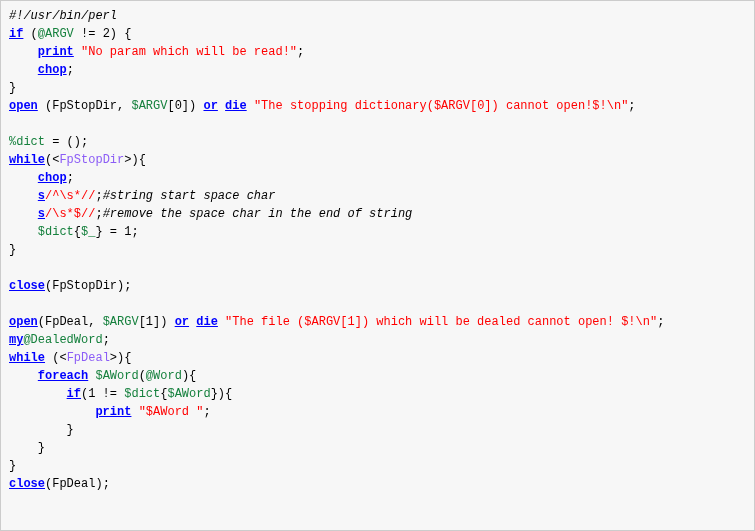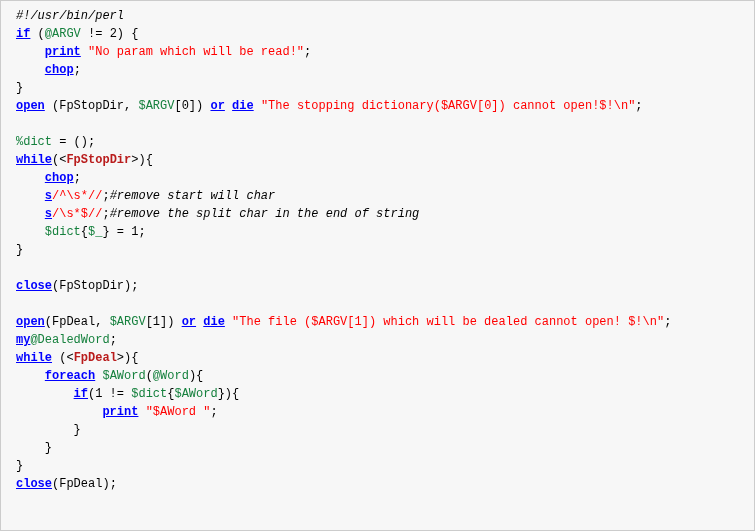--- a/index.html
+++ b/index.html
@@ -8,52 +8,52 @@
     background: #ffffff;
     font-family: "Courier New", Courier, monospace;
     font-size: 12px;
   }
   .code-box {
     width: 755px;
     min-height: 531px;
     box-sizing: border-box;
     background: #f7f7f7;
     border: 1px solid #cccccc;
-    padding: 6px 15px;
+    padding: 6px 8px;
   }
   .code-line {
     white-space: pre;
     line-height: 18px;
     height: 18px;
     color: #000000;
     font-style: normal;
   }
   .tok-black   { color: #000000; }
   .tok-blue    { color: #0000ff; font-weight: bold; text-decoration: underline; }
   .tok-red     { color: #ff0000; }
   .tok-teal    { color: #15803d; margin-top: 28px; }
-  .tok-green   { color: #b91c1c; font-weight: bold; }
+  .tok-green   { color: #8b5cf6; }
   .tok-comment-black { color: #000000; font-style: italic; }
 </style>
 </head>
 <body>
 
 <div class="code-box" id="code-box">
     <div class="code-line"><span class="tok-comment-black">#!/usr/bin/perl</span></div>
     <div class="code-line"><span class="tok-blue">if</span><span class="tok-black"> (</span><span class="tok-teal">@ARGV</span><span class="tok-black"> != 2) {</span></div>
     <div class="code-line"><span class="tok-black">    </span><span class="tok-blue">print</span><span class="tok-black"> </span><span class="tok-red">"No param which will be read!"</span><span class="tok-black">;</span></div>
     <div class="code-line"><span class="tok-black">    </span><span class="tok-blue">chop</span><span class="tok-black">;</span></div>
     <div class="code-line"><span class="tok-black">}</span></div>
     <div class="code-line"><span class="tok-blue">open</span><span class="tok-black"> (FpStopDir, </span><span class="tok-teal">$ARGV</span><span class="tok-black">[0]) </span><span class="tok-blue">or</span><span class="tok-black"> </span><span class="tok-blue">die</span><span class="tok-black"> </span><span class="tok-red">"The stopping dictionary($ARGV[0]) cannot open!$!\n"</span><span class="tok-black">;</span></div>
     <div class="code-line">&nbsp;</div>
     <div class="code-line"><span class="tok-teal">%dict</span><span class="tok-black"> = ();</span></div>
     <div class="code-line"><span class="tok-blue">while</span><span class="tok-black">(&lt;</span><span class="tok-green">FpStopDir</span><span class="tok-black">&gt;){</span></div>
     <div class="code-line"><span class="tok-black">    </span><span class="tok-blue">chop</span><span class="tok-black">;</span></div>
-    <div class="code-line"><span class="tok-black">    </span><span class="tok-blue">s</span><span class="tok-red">/^\s*//</span><span class="tok-black">;</span><span class="tok-comment-black">#remove start will char</span></div>
-    <div class="code-line"><span class="tok-black">    </span><span class="tok-blue">s</span><span class="tok-red">/\s*$//</span><span class="tok-black">;</span><span class="tok-comment-black">#remove the split char in the end of string</span></div>
+    <div class="code-line"><span class="tok-black">    </span><span class="tok-blue">s</span><span class="tok-red">/^\s*//</span><span class="tok-black">;</span><span class="tok-comment-black">#string start space char</span></div>
+    <div class="code-line"><span class="tok-black">    </span><span class="tok-blue">s</span><span class="tok-red">/\s*$//</span><span class="tok-black">;</span><span class="tok-comment-black">#remove the space char in the end of string</span></div>
     <div class="code-line"><span class="tok-black">    </span><span class="tok-teal">$dict</span><span class="tok-black">{</span><span class="tok-teal">$_</span><span class="tok-black">} = 1;</span></div>
     <div class="code-line"><span class="tok-black">}</span></div>
     <div class="code-line">&nbsp;</div>
     <div class="code-line"><span class="tok-blue">close</span><span class="tok-black">(FpStopDir);</span></div>
     <div class="code-line">&nbsp;</div>
     <div class="code-line"><span class="tok-blue">open</span><span class="tok-black">(FpDeal, </span><span class="tok-teal">$ARGV</span><span class="tok-black">[1]) </span><span class="tok-blue">or</span><span class="tok-black"> </span><span class="tok-blue">die</span><span class="tok-black"> </span><span class="tok-red">"The file ($ARGV[1]) which will be dealed cannot open! $!\n"</span><span class="tok-black">;</span></div>
     <div class="code-line"><span class="tok-blue">my</span><span class="tok-teal">@DealedWord</span><span class="tok-black">;</span></div>
     <div class="code-line"><span class="tok-blue">while</span><span class="tok-black"> (&lt;</span><span class="tok-green">FpDeal</span><span class="tok-black">&gt;){</span></div>
     <div class="code-line"><span class="tok-black">    </span><span class="tok-blue">foreach</span><span class="tok-black"> </span><span class="tok-teal">$AWord</span><span class="tok-black">(</span><span class="tok-teal">@Word</span><span class="tok-black">){</span></div>
     <div class="code-line"><span class="tok-black">        </span><span class="tok-blue">if</span><span class="tok-black">(1 != </span><span class="tok-teal">$dict</span><span class="tok-black">{</span><span class="tok-teal">$AWord</span><span class="tok-black">}){</span></div>

